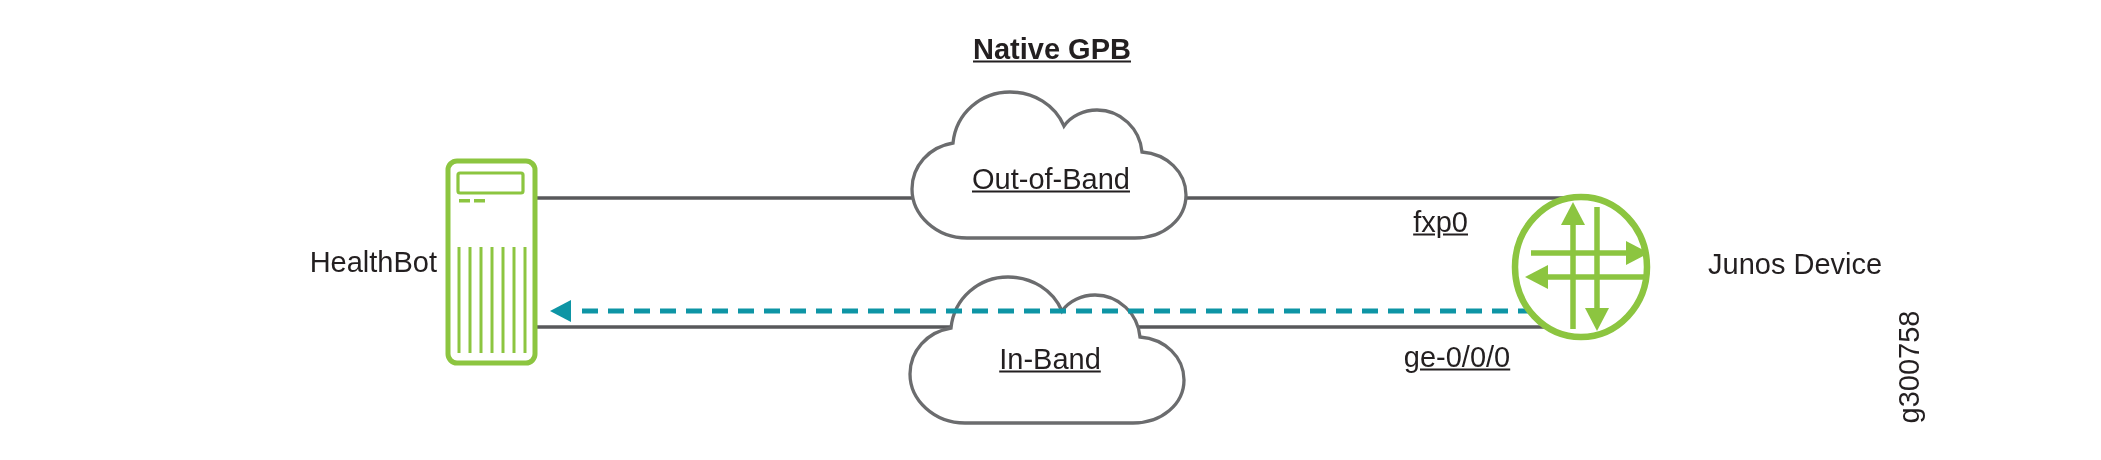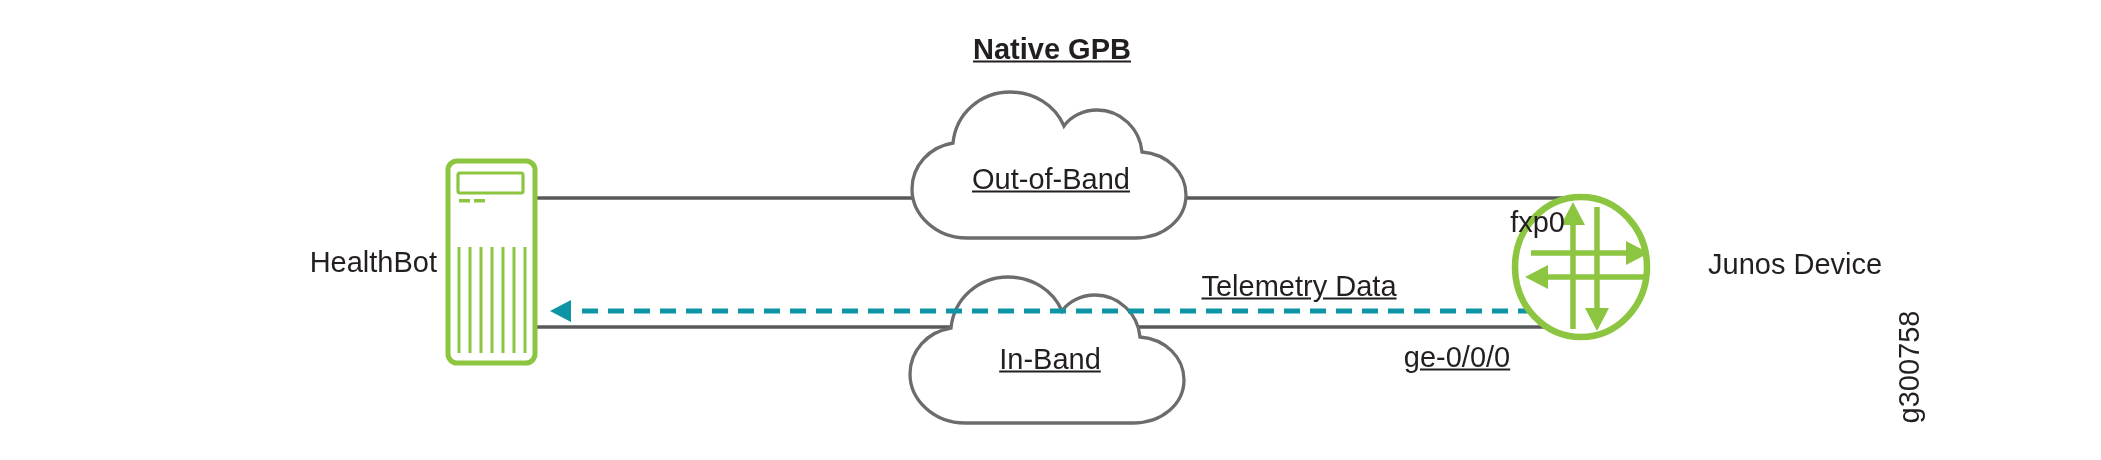--- a/index.html
+++ b/index.html
@@ -89,22 +89,21 @@
   </svg>
 
   <span class="lbl right" style="left:437px;top:262px;">HealthBot</span>
 
   <span class="lbl center bold" style="left:1052px;top:49px;">Native GPB</span>
 
   <span class="lbl center" style="left:1051px;top:179px;">Out-of-Band</span>
 
   <span class="lbl center" style="left:1050px;top:359px;text-align:right;">In-Band</span>
 
-  <span class="lbl center" style="left:1299px;top:286px;">Telemetry Data</span>
 
-  <span class="lbl right" style="left:1565px;top:222px;">fxp0</span>
+  <span class="lbl right" style="left:1468px;top:222px;text-decoration:underline;">fxp0</span>
 
   <span class="lbl center" style="left:1457px;top:357px;text-align:center;">ge-0/0/0</span>
 
   <span class="lbl left" style="left:1675px;top:264px;margin-left:33px;">Junos Device</span>
 
   <span class="lbl vert" style="left:1909px;top:367px;">g300758</span>
 </div>
 
 </body></html>

